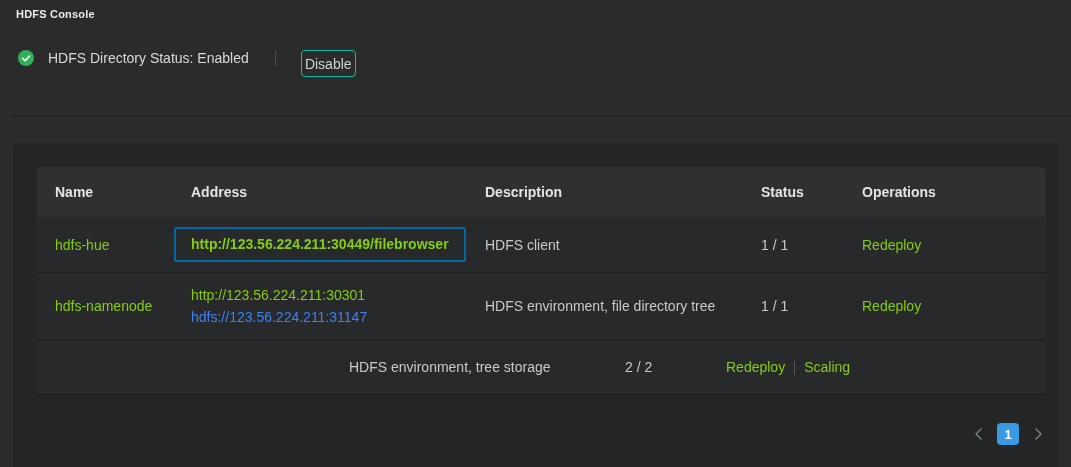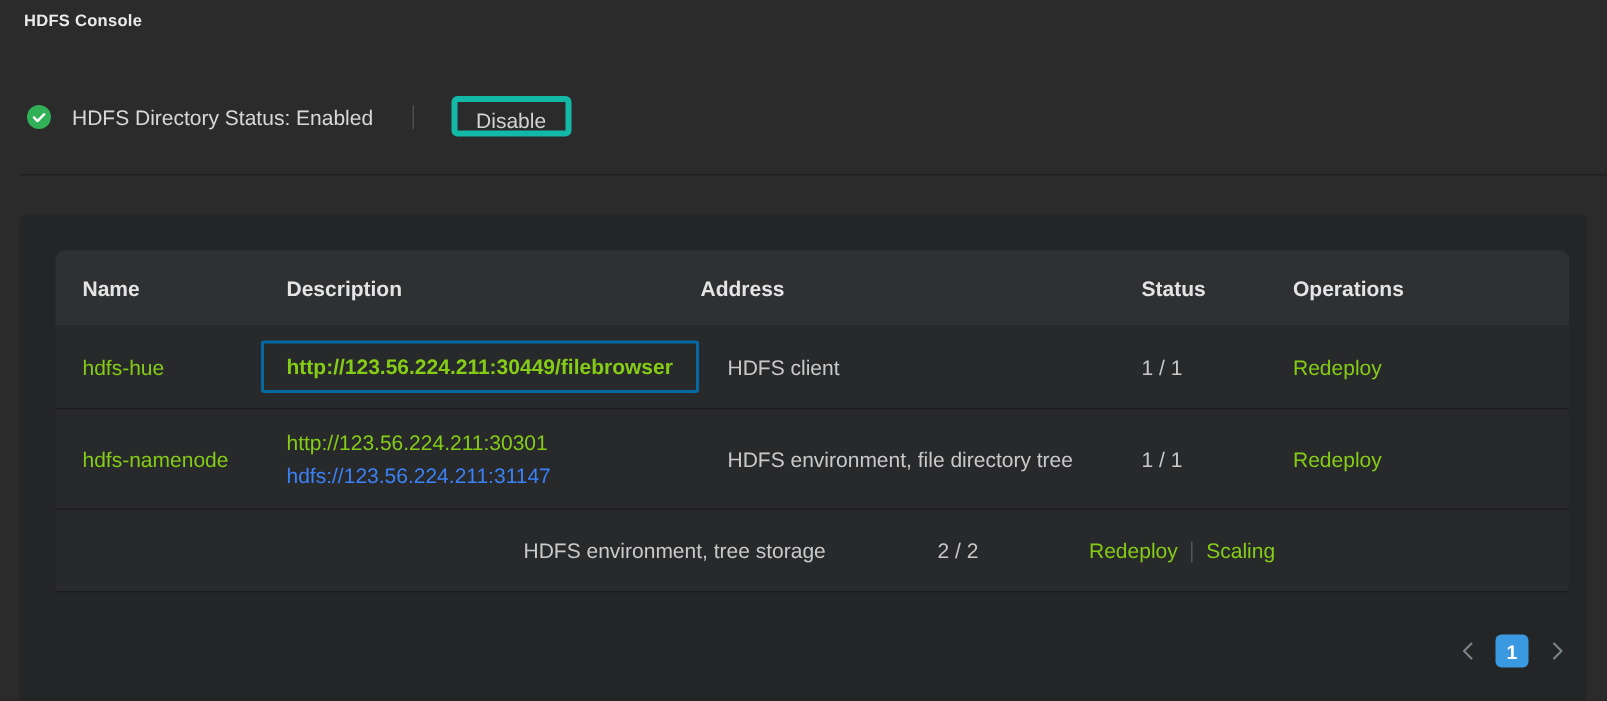--- a/index.html
+++ b/index.html
@@ -12,29 +12,29 @@
   }
 
   .page-title {
     position:absolute; left:16px; top:8px;
     font-size:11px; font-weight:bold; color:#ebebec;
     letter-spacing:.2px;
   }
 
   
   .status-bar {
-    position:absolute; left:18px; top:63px; height:29px;
-    display:flex; align-items:center;
+    position:absolute; left:18px; top:50px; height:29px;
+    display:flex; 
   }
   .check-icon { width:16px; height:16px; display:block; }
   .status-label { margin-left:14px; font-size:14px; color:#d8d8d9; }
   .status-vdivider { width:1px; height:16px; background:#4d4d4e; margin-left:26px; }
   .disable-btn {
-    margin-left:25px; width:80px; height:27px;
-    background:transparent; border:4px solid #14b8a6; border-radius:4px;
+    margin-left:25px; width:55px; height:27px;
+    background:transparent; border:1px solid #14b8a6; border-radius:4px;
     color:#d2d2d3; font-size:14px; font-family:inherit; cursor:pointer;
     line-height:24px; text-align:center;
   }
 
   .section-divider {
     position:absolute; left:13px; right:0; top:116px; height:1px;
     background:#202022;
   }
 
   
@@ -105,22 +105,22 @@
   <button class="disable-btn">Disable</button>
 </div>
 
 <div class="section-divider"></div>
 
 <div class="card">
   <div class="table">
 
     <div class="trow thead">
       <div class="cell col-name">Name</div>
+      <div class="cell col-address">Address</div>
       <div class="cell col-desc">Description</div>
-      <div class="cell col-address">Address</div>
       <div class="cell col-status">Status</div>
       <div class="cell col-ops">Operations</div>
     </div>
 
     <div class="trow data-row row-h56">
       <div class="cell col-name">
         <a class="link">hdfs-hue</a>
       </div>
       <div class="cell col-address">
         <span class="addr-highlight">

